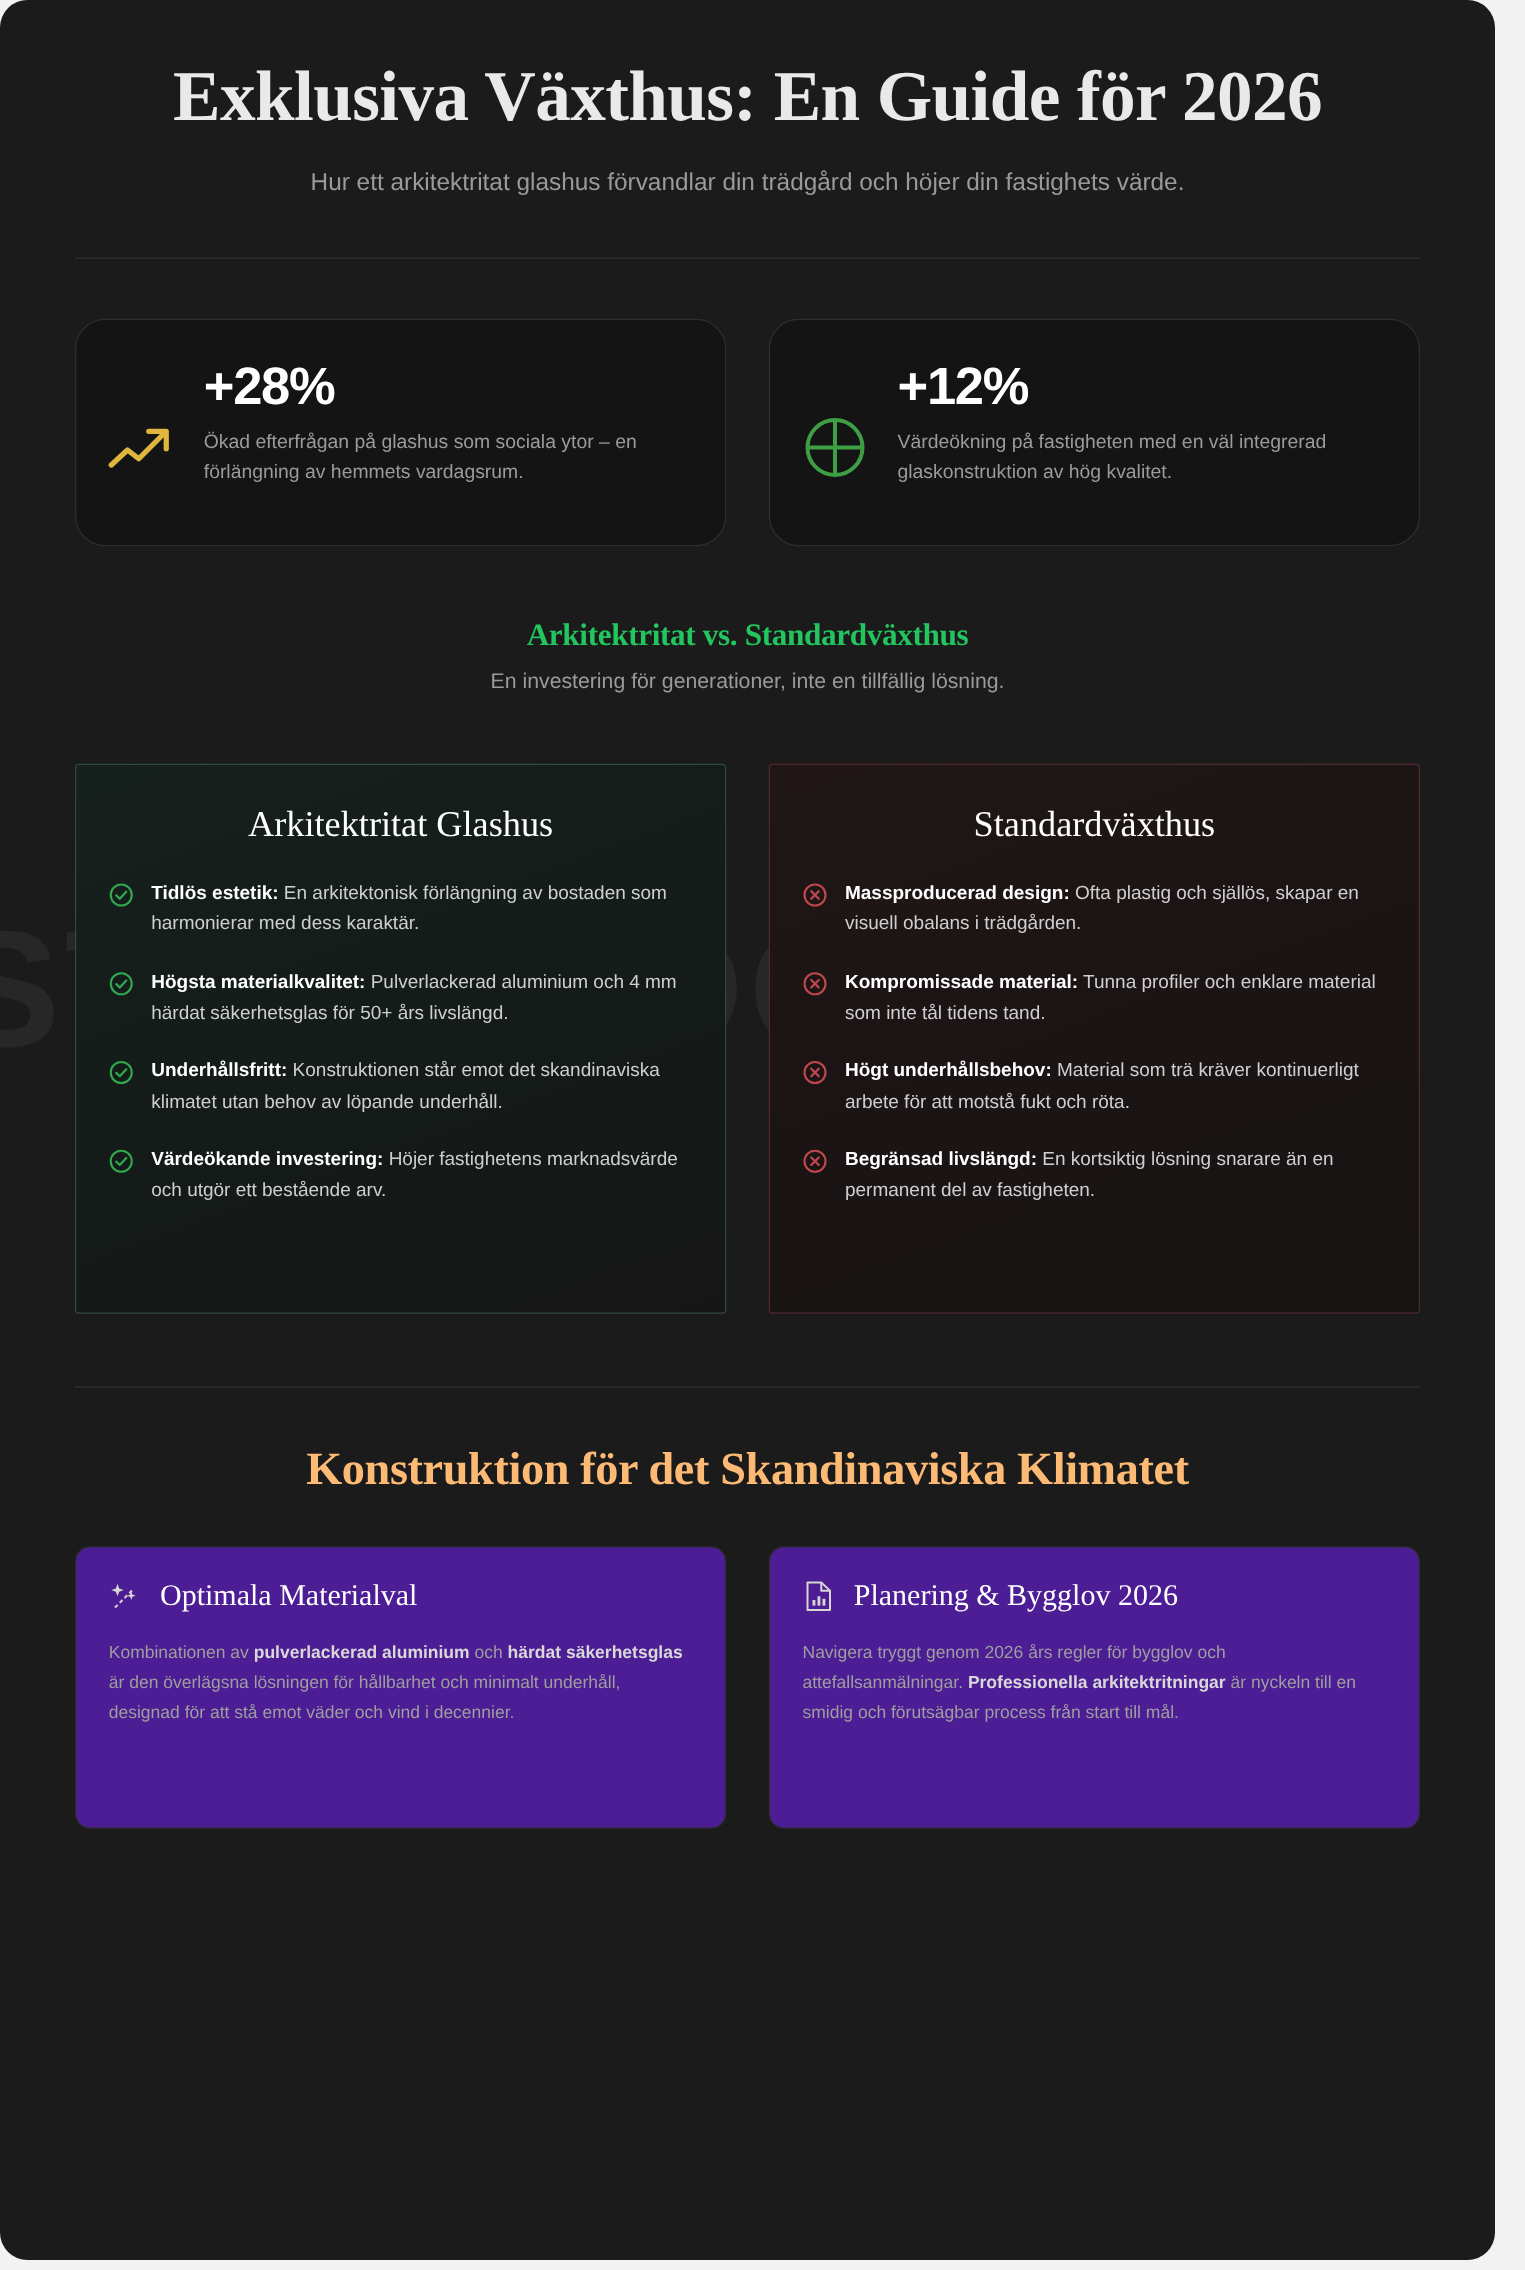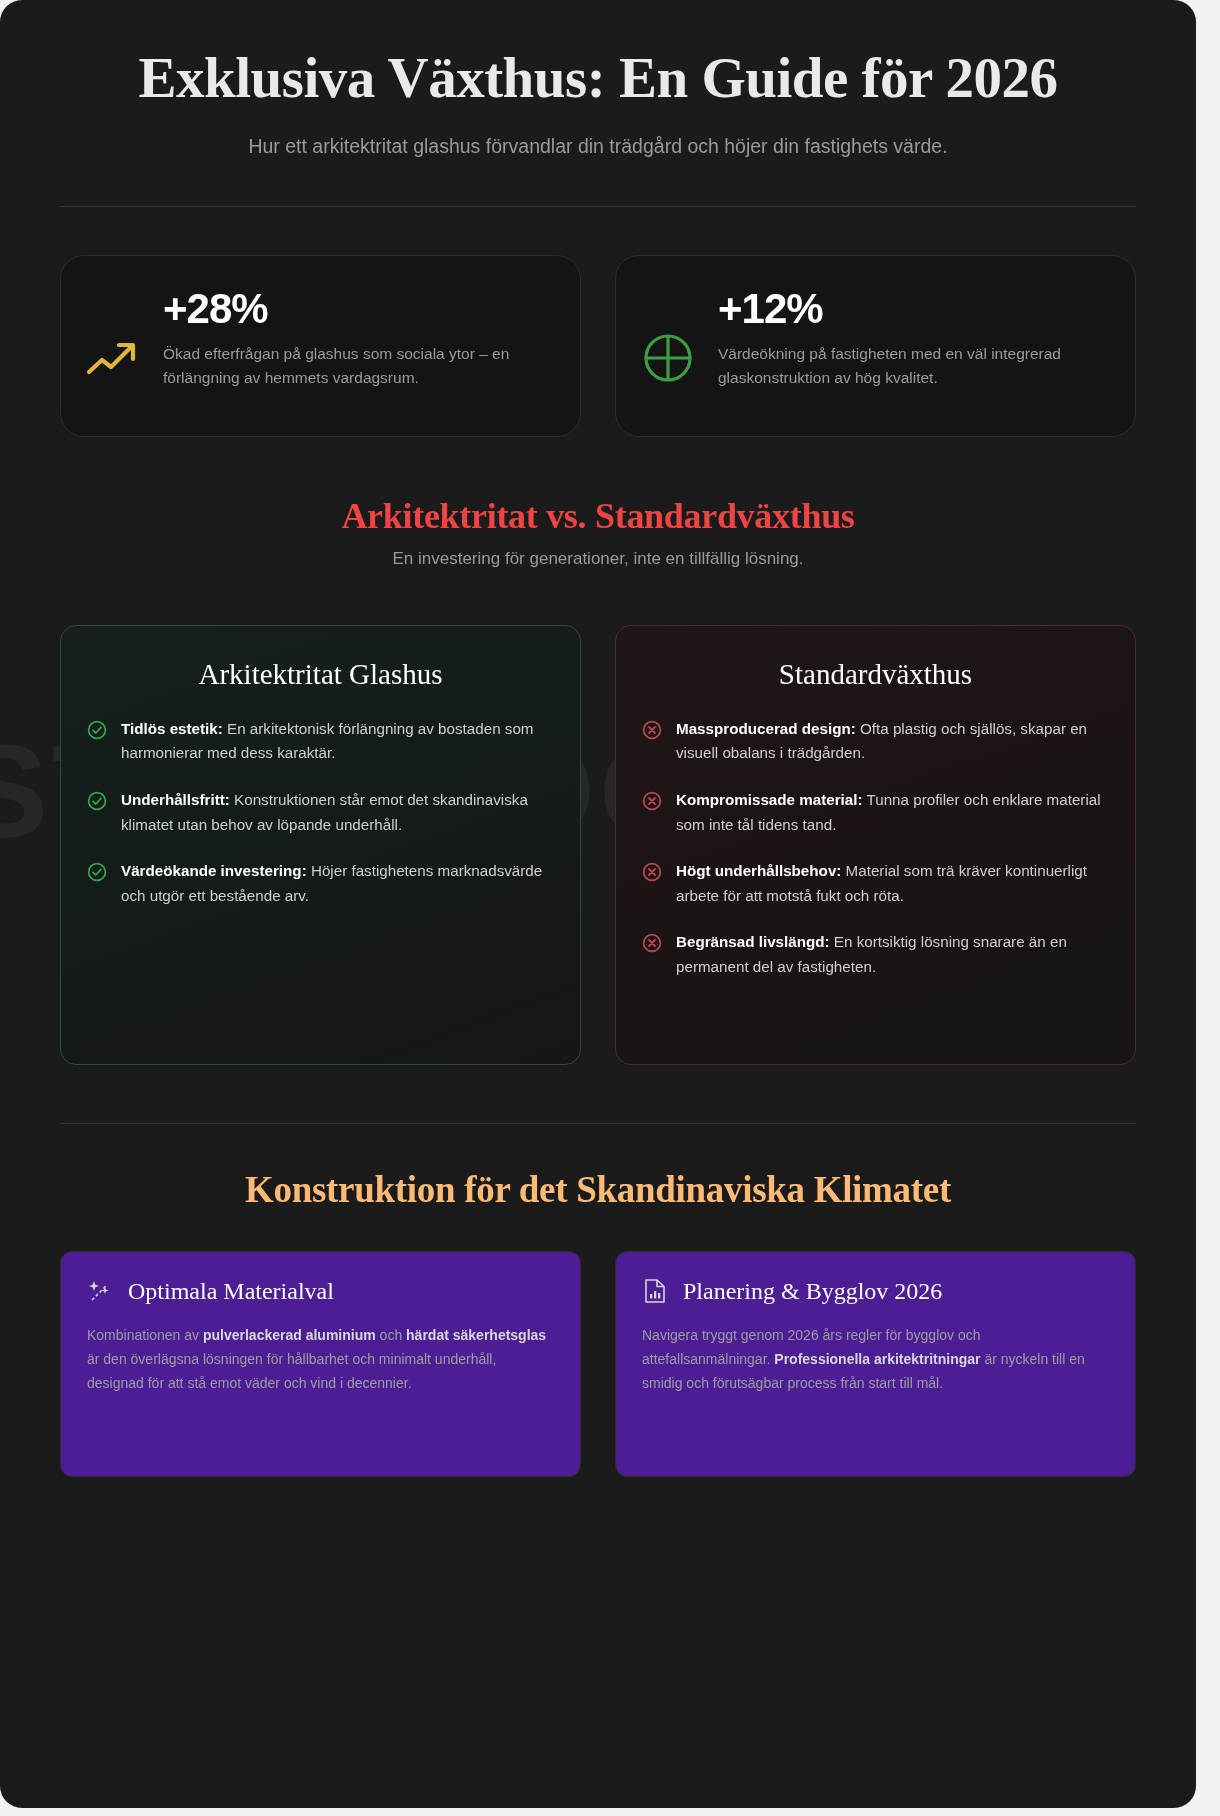--- a/index.html
+++ b/index.html
@@ -114,37 +114,37 @@
     font-size: 15.5px;
     line-height: 1.55;
     color: #9b9b9b;
   }
 
   
   .section-head { text-align: center; margin-top: 58px; }
   .section-title {
     font-family: "Liberation Serif", serif;
     font-weight: 700;
-    font-size: 36px;
-    color: #ef4444;
+    font-size: 25px;
+    color: #22c55e;
     letter-spacing: -0.3px;
   }
   .section-sub {
     margin-top: 12px;
     font-size: 17px;
     color: #9a9a9a;
   }
   .cmp-grid {
     display: flex;
     gap: 34px;
     margin-top: 56px;
   }
   .cmp-card {
     flex: 1;
-    border-radius: 16px;
+    border-radius: 3px;
     padding: 32px 26px 14px 26px;
     min-height: 440px;
   }
   .cmp-card.good {
     background: linear-gradient(160deg, #16201c 0%, #141b18 55%, #161616 100%);
     border: 1px solid #2f4a3c;
   }
   .cmp-card.bad {
     background: linear-gradient(160deg, #201616 0%, #1b1414 55%, #171414 100%);
     border: 1px solid #50292e;
@@ -288,20 +288,27 @@
 
         <div class="cmp-card good">
           <div class="cmp-title">Arkitektritat Glashus</div>
           <ul class="cmp-list" id="pros-list">
               <li class="cmp-item">
                 <span class="cmp-mark"><svg width="20" height="20" viewBox="0 0 20 20" fill="none">
                     <circle cx="10" cy="10" r="8.4" stroke="#2fa84f" stroke-width="1.7"></circle>
                     <path d="M6 10.3 L8.8 13 L14 7.4" stroke="#2fa84f" stroke-width="1.8" stroke-linecap="round" stroke-linejoin="round"></path>
                   </svg></span>
                 <span class="cmp-text"><b>Tidlös estetik:</b> En arkitektonisk förlängning av bostaden som harmonierar med dess karaktär.</span>
+              </li>
+              <li class="cmp-item">
+                <span class="cmp-mark"><svg width="20" height="20" viewBox="0 0 20 20" fill="none">
+                    <circle cx="10" cy="10" r="8.4" stroke="#2fa84f" stroke-width="1.7"></circle>
+                    <path d="M6 10.3 L8.8 13 L14 7.4" stroke="#2fa84f" stroke-width="1.8" stroke-linecap="round" stroke-linejoin="round"></path>
+                  </svg></span>
+                <span class="cmp-text"><b>Högsta materialkvalitet:</b> Pulverlackerad aluminium och 4 mm härdat säkerhetsglas för 50+ års livslängd.</span>
               </li>
               <li class="cmp-item">
                 <span class="cmp-mark"><svg width="20" height="20" viewBox="0 0 20 20" fill="none">
                     <circle cx="10" cy="10" r="8.4" stroke="#2fa84f" stroke-width="1.7"></circle>
                     <path d="M6 10.3 L8.8 13 L14 7.4" stroke="#2fa84f" stroke-width="1.8" stroke-linecap="round" stroke-linejoin="round"></path>
                   </svg></span>
                 <span class="cmp-text"><b>Underhållsfritt:</b> Konstruktionen står emot det skandinaviska klimatet utan behov av löpande underhåll.</span>
               </li>
               <li class="cmp-item">
                 <span class="cmp-mark"><svg width="20" height="20" viewBox="0 0 20 20" fill="none">

